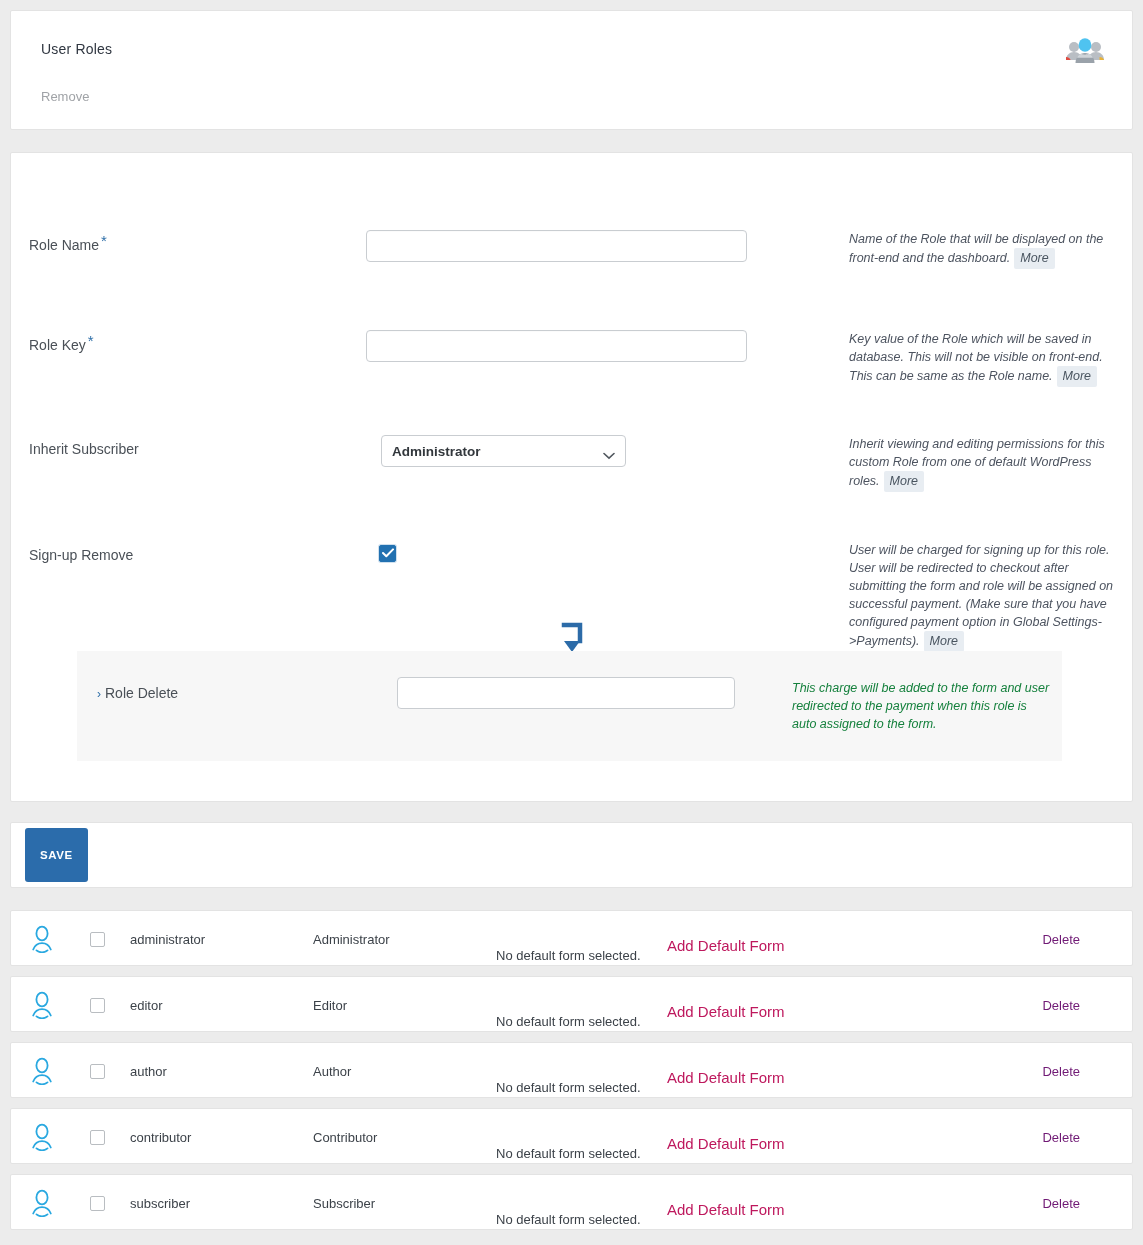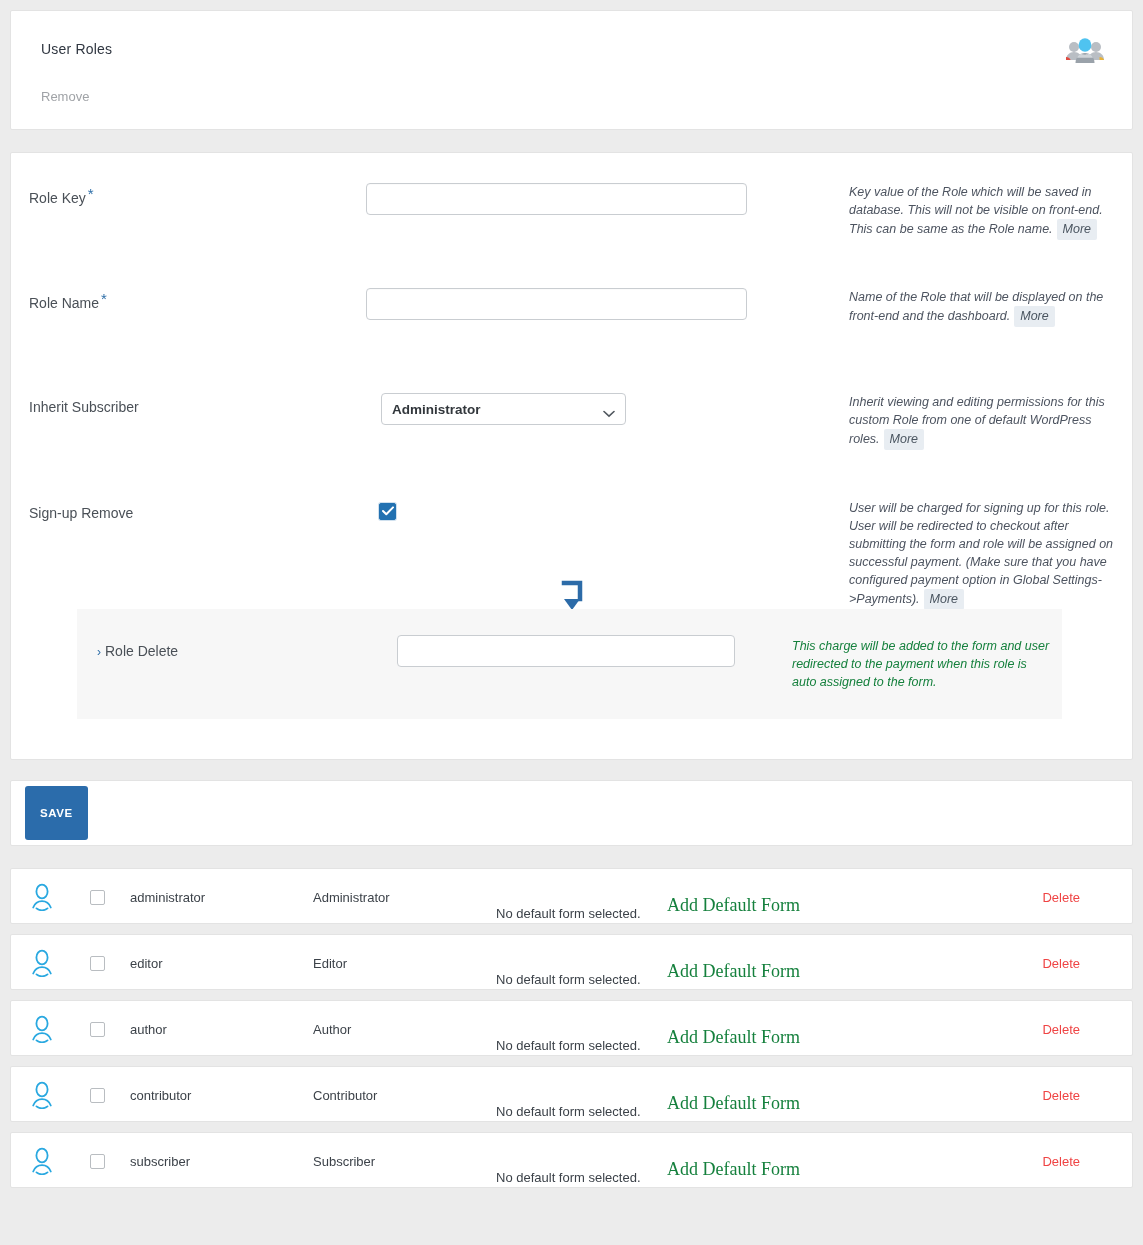--- a/index.html
+++ b/index.html
@@ -211,27 +211,26 @@
   .role-name {
     position: absolute; left: 302px; top: 21px;
     font-size: 13px; color: #3c4249;
   }
   .role-form-status {
     position: absolute; left: 485px; top: 37px;
     font-size: 13px; color: #3c4249;
   }
   .role-add-form {
     position: absolute; left: 656px; top: 26px;
-    font-size: 18px; color: #15803d;
-    cursor: pointer;
-    font-family: Liberation Serif, serif;
+    font-size: 15px; color: #be185d;
+    cursor: pointer;
   }
   .role-delete {
     position: absolute; right: 52px; top: 21px;
-    font-size: 13px; color: #ef4444;
+    font-size: 13px; color: #701a75;
     cursor: pointer;
   }
 </style>
 </head>
 <body>
 
 <div class="page">
 
   <div class="card" id="header-card">
     <div class="page-title">User Roles</div>
@@ -248,41 +247,41 @@
         <path d="M11.5 30c0-6 4.3-10 9.5-10s9.5 4 9.5 10z" fill="#9aa2aa"></path>
         <path d="M17.4 20.6c1 1.6 6.2 1.6 7.2 0 2.1.8 3.6 2.3 4.4 4.2H13c.8-1.9 2.3-3.4 4.4-4.2z" fill="#cfd4d9"></path>
       </svg>
     </div>
   </div>
 
   <div class="card" id="form-card">
 
     <div class="form-body">
 
+      <div class="row" style="margin-top:47px;">
+        <div class="row-label">
+          <span>Role Name</span><span class="req">*</span>
+        </div>
+        <div class="field">
+          <input class="text-input" type="text" value="" placeholder="" style="">
+        </div>
+        <div class="desc">
+          <span>Name of the Role that will be displayed on the front-end and the dashboard.</span><span class="more">More</span>
+        </div>
+      </div>
+
       <div class="row">
         <div class="row-label">
           <span>Role Key</span><span class="req">*</span>
         </div>
         <div class="field">
           <input class="text-input" type="text" value="" placeholder="" style="">
         </div>
         <div class="desc">
           <span>Key value of the Role which will be saved in database. This will not be visible on front-end. This can be same as the Role name.</span><span class="more">More</span>
-        </div>
-      </div>
-
-      <div class="row" style="margin-top:47px;">
-        <div class="row-label">
-          <span>Role Name</span><span class="req">*</span>
-        </div>
-        <div class="field">
-          <input class="text-input" type="text" value="" placeholder="" style="">
-        </div>
-        <div class="desc">
-          <span>Name of the Role that will be displayed on the front-end and the dashboard.</span><span class="more">More</span>
         </div>
       </div>
 
       <div class="row" style="margin-top:47px;">
         <div class="row-label">Inherit Subscriber</div>
         <div class="field" style="left:370px;">
           <div class="select-wrap">
             <select class="select-input">
               <option>Administrator</option>
             </select>

